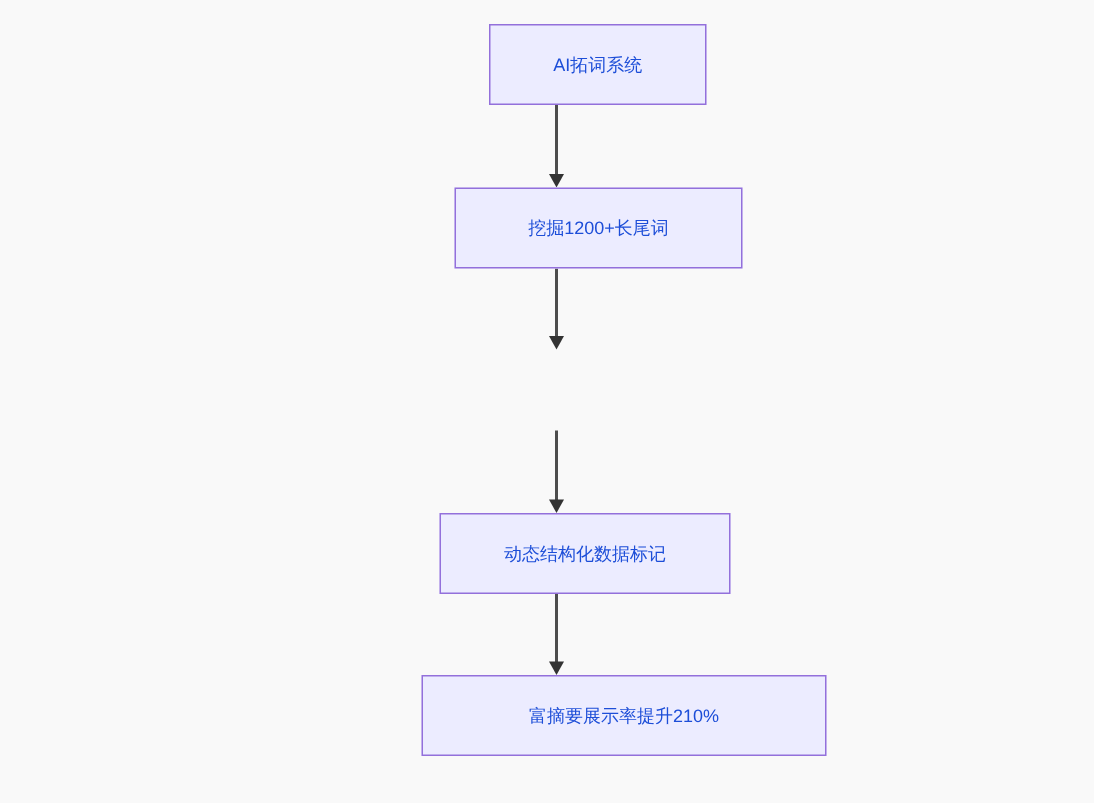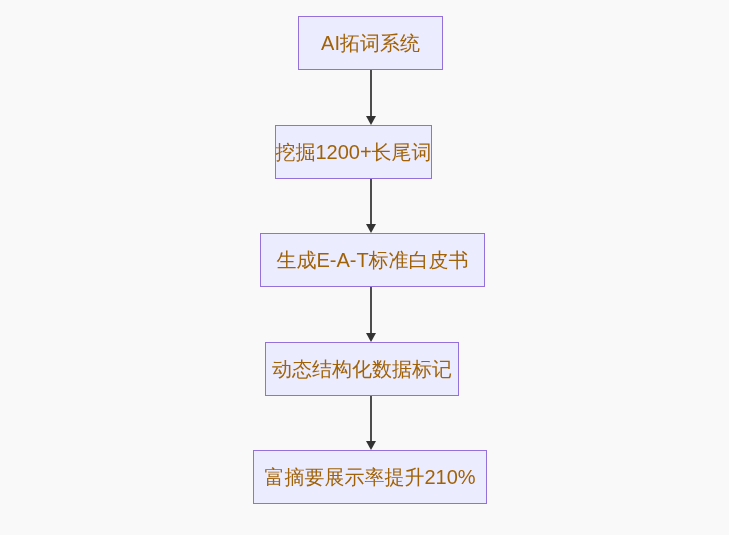--- a/index.html
+++ b/index.html
@@ -22,33 +22,34 @@
     width: 729px;
     height: 535px;
     pointer-events: none;
   }
   .flow-node {
     position: absolute;
     box-sizing: border-box;
     height: 54px;
     background: #ECECFF;
     border: 1px solid #9370DB;
-    color: #a16207;
-    font-size: 20px;
+    color: #1d4ed8;
+    font-size: 12px;
     display: flex;
     align-items: center;
     justify-content: center;
     text-align: center;
     white-space: nowrap;
+    margin-left: 28px;
   }
   .node-1 { left: 298px; top: 16px;  width: 145px; }
-  .node-2 { left: 275px; top: 125px; width: 157px; }
+  .node-2 { left: 275px; top: 125px; width: 192px; }
   .node-3 { left: 260px; top: 233px; width: 225px; }
   .node-4 { left: 265px; top: 342px; width: 194px; }
-  .node-5 { left: 253px; top: 450px; width: 234px; }
+  .node-5 { left: 253px; top: 450px; width: 270px; }
   .edge-line { stroke: #4d4d4d; stroke-width: 2; }
   .edge-head { fill: #333333; stroke: none; }
 </style>
 </head>
 <body>
 
 <div class="canvas">
 
   <svg class="edge-layer" width="729" height="535" viewBox="0 0 729 535" xmlns="http://www.w3.org/2000/svg">
     <g>
@@ -70,23 +71,20 @@
   </svg>
 
   <div class="flow-node node-1">
     <span>AI拓词系统</span>
   </div>
 
   <div class="flow-node node-2">
     <span>挖掘1200+长尾词</span>
   </div>
 
-  <div class="flow-node node-3">
-    <span>生成E-A-T标准白皮书</span>
-  </div>
 
   <div class="flow-node node-4">
     <span>动态结构化数据标记</span>
   </div>
 
   <div class="flow-node node-5">
     <span>富摘要展示率提升210%</span>
   </div>
 
 </div>

